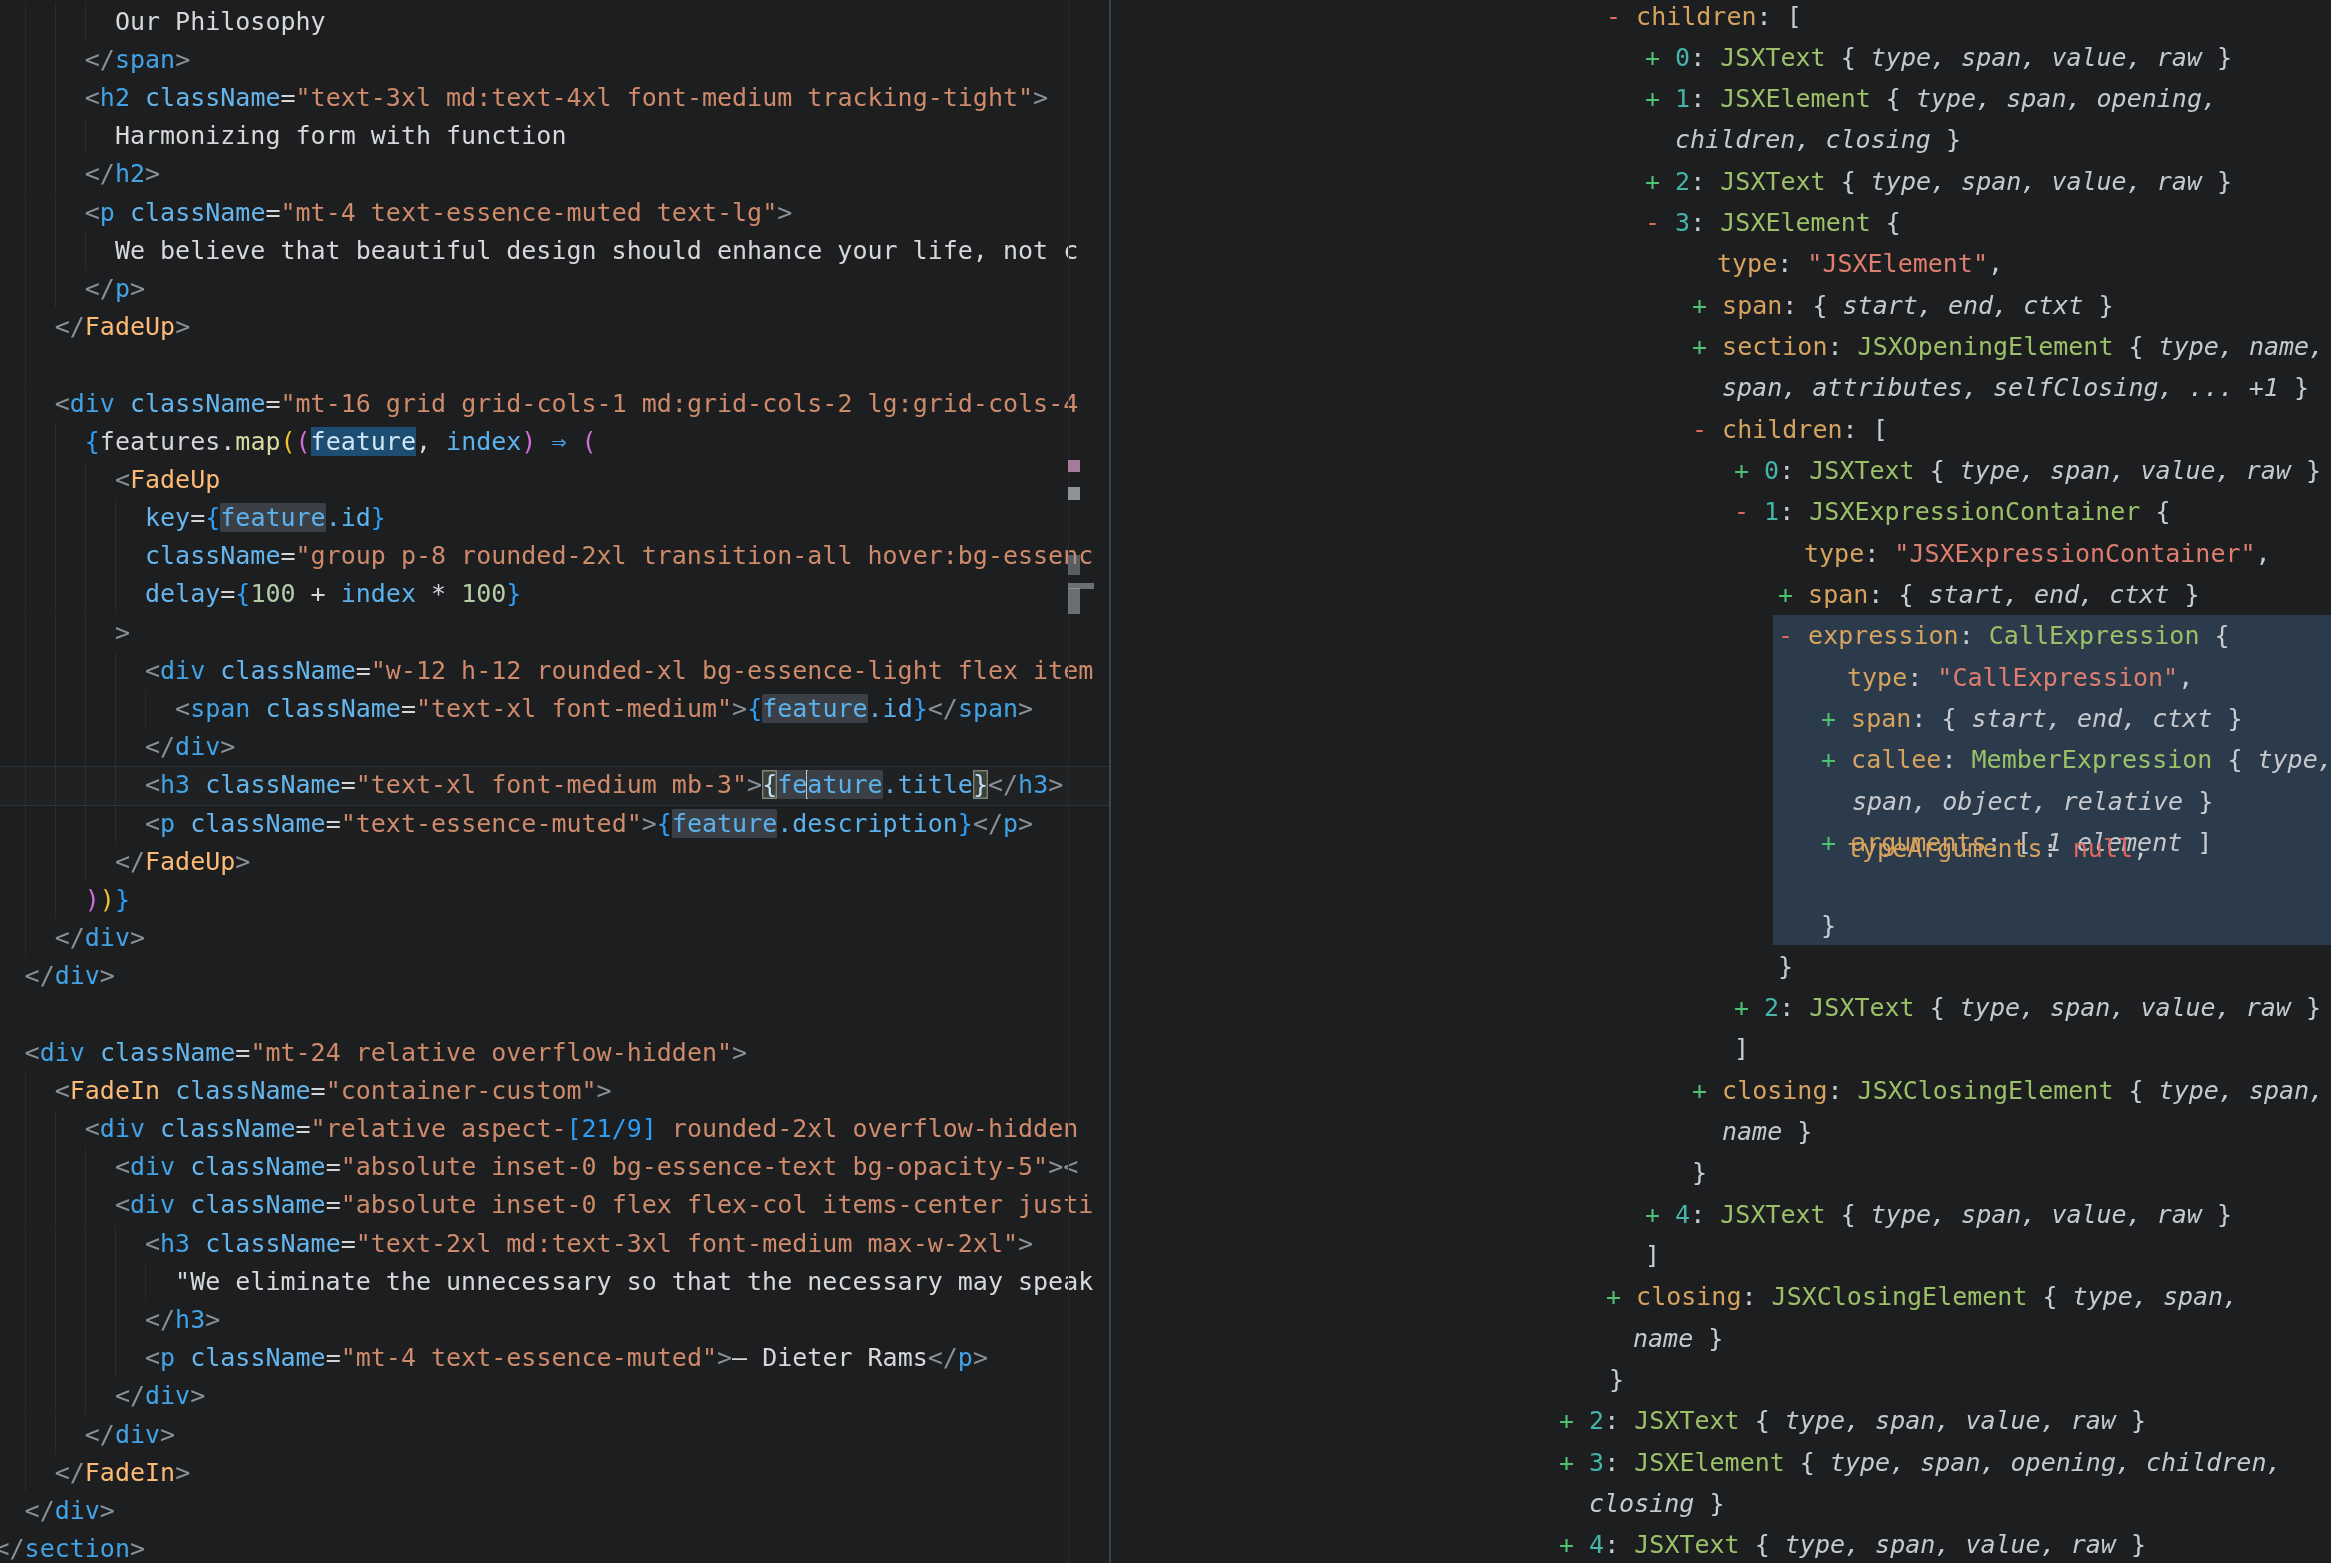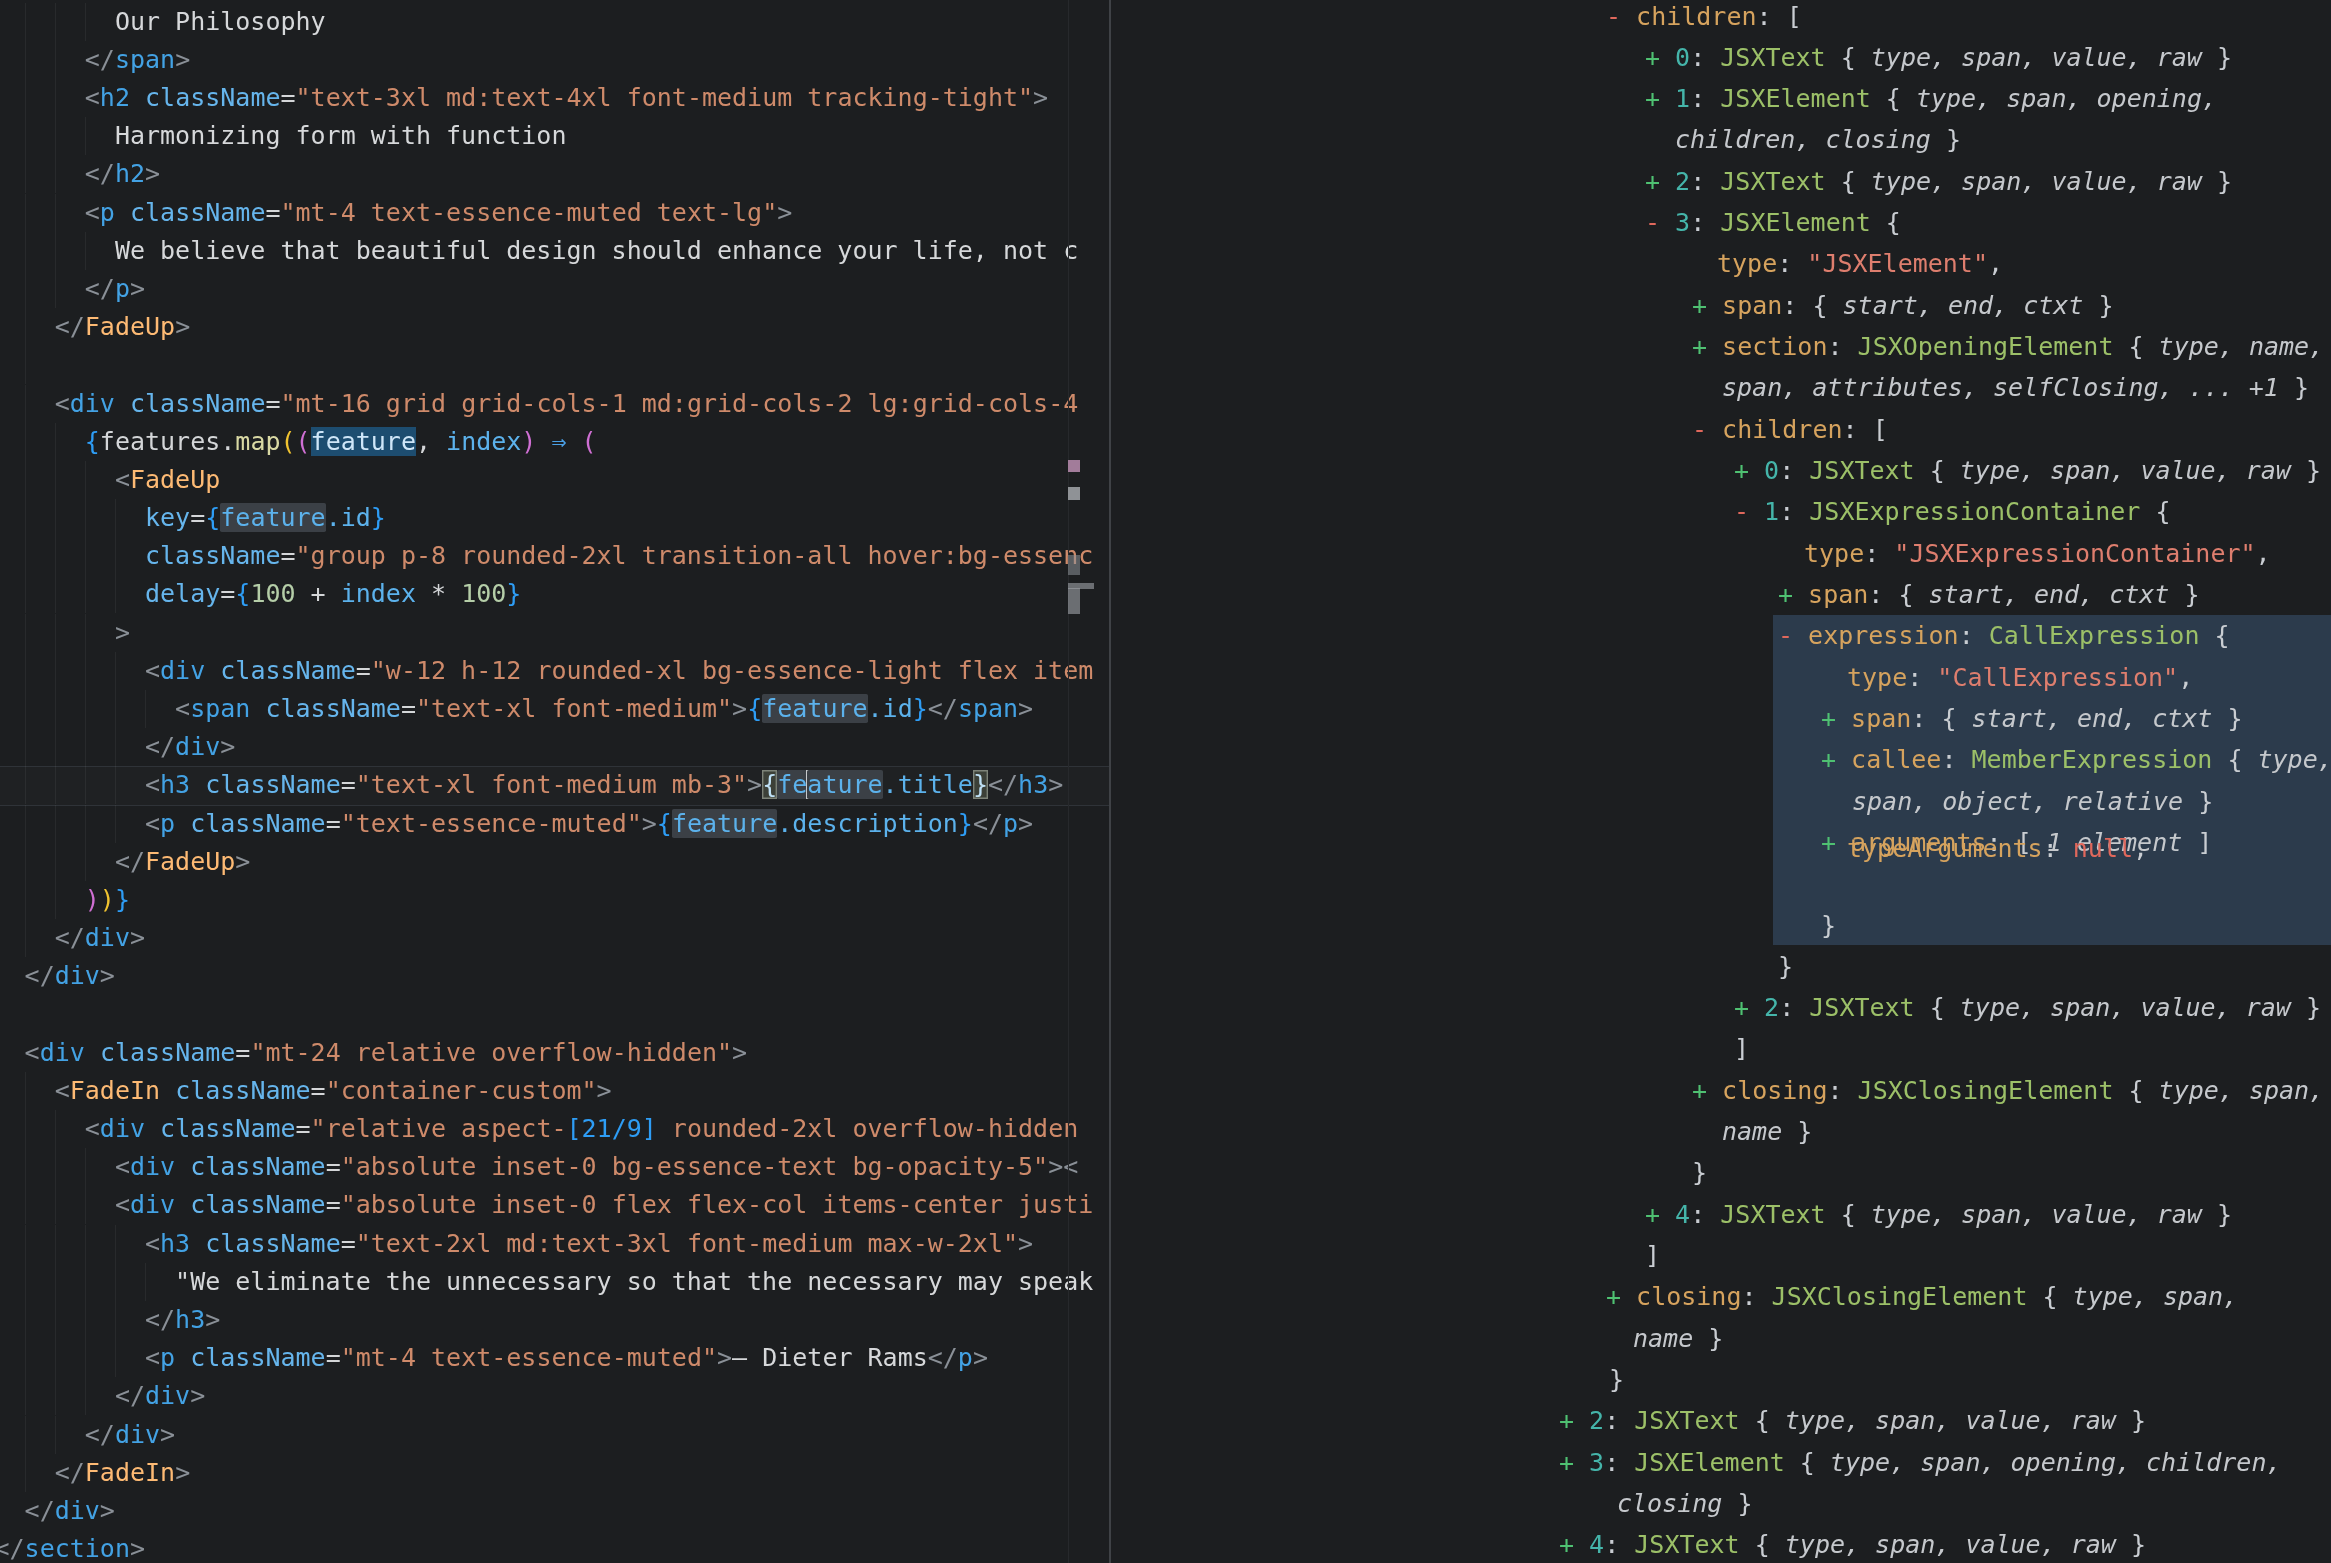--- a/index.html
+++ b/index.html
@@ -168,17 +168,17 @@
       <div class="ast-line" style="top: 1070px; padding-left: 581px;"><span class="plus">+ </span><span class="key">closing</span><span class="pu2">: </span><span class="type">JSXClosingElement</span><span class="pu2"> { </span><span class="it">type, span,</span></div>
       <div class="ast-line" style="top: 1111px; padding-left: 611px;"><span class="it">name</span><span class="pu2"> }</span></div>
       <div class="ast-line" style="top: 1152px; padding-left: 581px;"><span class="pu2">}</span></div>
       <div class="ast-line" style="top: 1194px; padding-left: 534px;"><span class="plus">+ </span><span class="num2">4</span><span class="pu2">: </span><span class="type">JSXText</span><span class="pu2"> { </span><span class="it">type, span, value, raw</span><span class="pu2"> }</span></div>
       <div class="ast-line" style="top: 1235px; padding-left: 534px;"><span class="pu2">]</span></div>
       <div class="ast-line" style="top: 1276px; padding-left: 495px;"><span class="plus">+ </span><span class="key">closing</span><span class="pu2">: </span><span class="type">JSXClosingElement</span><span class="pu2"> { </span><span class="it">type, span,</span></div>
       <div class="ast-line" style="top: 1318px; padding-left: 522px;"><span class="it">name</span><span class="pu2"> }</span></div>
       <div class="ast-line" style="top: 1359px; padding-left: 498px;"><span class="pu2">}</span></div>
       <div class="ast-line" style="top: 1400px; padding-left: 448px;"><span class="plus">+ </span><span class="num2">2</span><span class="pu2">: </span><span class="type">JSXText</span><span class="pu2"> { </span><span class="it">type, span, value, raw</span><span class="pu2"> }</span></div>
       <div class="ast-line" style="top: 1442px; padding-left: 448px;"><span class="plus">+ </span><span class="num2">3</span><span class="pu2">: </span><span class="type">JSXElement</span><span class="pu2"> { </span><span class="it">type, span, opening, children,</span></div>
-      <div class="ast-line" style="top: 1483px; padding-left: 478px; margin-left: 28px;"><span class="it">closing</span><span class="pu2"> }</span></div>
+      <div class="ast-line" style="top: 1483px; padding-left: 478px;"><span class="it">closing</span><span class="pu2"> }</span></div>
       <div class="ast-line" style="top: 1524px; padding-left: 448px;"><span class="plus">+ </span><span class="num2">4</span><span class="pu2">: </span><span class="type">JSXText</span><span class="pu2"> { </span><span class="it">type, span, value, raw</span><span class="pu2"> }</span></div>
     </div>
 </div>
 
 
 </body></html>

